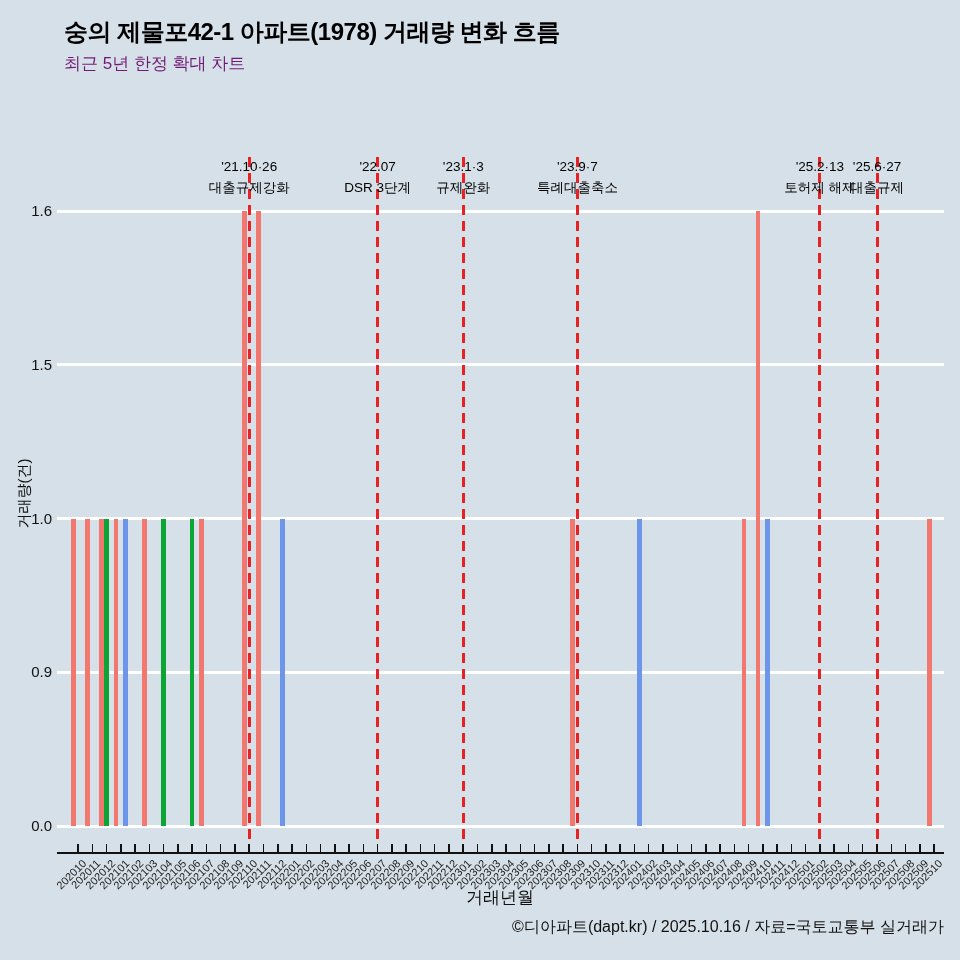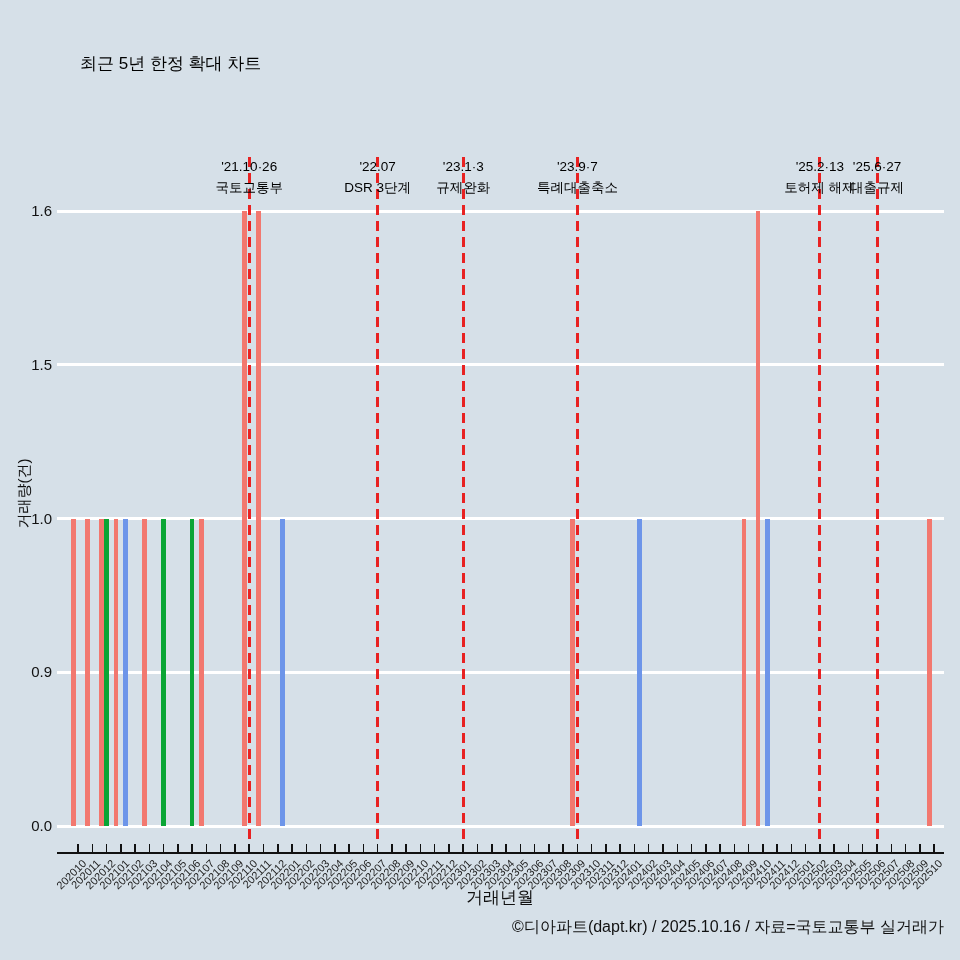--- a/index.html
+++ b/index.html
@@ -1,39 +1,40 @@
 <!DOCTYPE html>
 <html><head>
 <meta charset="utf-8">
 <style>
   html,body{margin:0;padding:0;}
   body{width:960px;height:960px;background:#d6e0e8;font-family:"Liberation Sans",sans-serif;overflow:hidden;}
   #stage{position:relative;width:960px;height:960px;background:#d6e0e8;overflow:hidden;}
   .title{position:absolute;left:64px;top:16px;font-size:24px;font-weight:700;color:#000;letter-spacing:-0.5px;white-space:nowrap;}
-  .subtitle{position:absolute;left:64px;top:52px;font-size:17px;font-weight:400;color:#000000;white-space:nowrap;margin-left:16px;}
+  .subtitle{position:absolute;left:64px;top:52px;font-size:17px;font-weight:400;color:#701a75;white-space:nowrap;}
   .legend{position:absolute;left:378px;top:90px;height:28px;display:flex;align-items:center;}
   .legend-label{font-size:15px;color:#111;margin-right:8px;white-space:nowrap;}
   .swatch{width:25px;height:27px;margin-right:11px;}
   .legend-num{font-size:15px;color:#111;margin-right:14px;}
   .gridline{position:absolute;height:3px;background:#ffffff;}
   .ytick-label{position:absolute;width:40px;text-align:right;font-size:15px;color:#111;}
   .bar{position:absolute;}
   .xaxis-line{position:absolute;background:#111;}
   .xtick{position:absolute;background:#111;}
   .xtick-label{position:absolute;width:60px;text-align:right;font-size:11px;color:#222;transform-origin:100% 0;transform:rotate(-45deg);white-space:nowrap;}
   .event-line{position:absolute;width:3px;background:repeating-linear-gradient(180deg,#e82222 0px,#e82222 10px,rgba(0,0,0,0) 10px,rgba(0,0,0,0) 16px);}
   .event-date,.event-label{position:absolute;transform:translateX(-50%);font-size:13.5px;color:#000;white-space:nowrap;}
   .yaxis-title{position:absolute;left:-36px;top:484px;width:120px;text-align:center;font-size:15px;color:#111;transform:rotate(-90deg);white-space:nowrap;}
   .xaxis-title{position:absolute;left:440px;top:886px;width:120px;text-align:center;font-size:17px;color:#111;white-space:nowrap;}
   .footer{position:absolute;right:16px;top:917px;font-size:16px;color:#111;white-space:nowrap;}
 </style>
 </head>
 <body>
 
 <div id="stage">
+  <div class="title">숭의 제물포42-1 아파트(1978) 거래량 변화 흐름</div>
   <div class="subtitle">최근 5년 한정 확대 차트</div>
 
 
   <div id="plot">
       <div class="gridline" style="left: 57px; top: 824.5px; width: 887px;"></div>
       <div class="ytick-label" style="left: 12px; top: 817px;">0.0</div>
       <div class="gridline" style="left: 57px; top: 670.75px; width: 887px;"></div>
       <div class="ytick-label" style="left: 12px; top: 663.25px;">0.9</div>
       <div class="gridline" style="left: 57px; top: 517px; width: 887px;"></div>
       <div class="ytick-label" style="left: 12px; top: 509.5px;">1.0</div>
@@ -178,21 +179,21 @@
       <div class="xtick" style="left: 890.526px; top: 844px; width: 1.5px; height: 8px;"></div>
       <div class="xtick-label" style="left: 833.276px; top: 857px;">202507</div>
       <div class="xtick" style="left: 904.794px; top: 844px; width: 1.5px; height: 8px;"></div>
       <div class="xtick-label" style="left: 847.544px; top: 857px;">202508</div>
       <div class="xtick" style="left: 919.062px; top: 844px; width: 1.5px; height: 8px;"></div>
       <div class="xtick-label" style="left: 861.812px; top: 857px;">202509</div>
       <div class="xtick" style="left: 933.33px; top: 844px; width: 1.5px; height: 8px;"></div>
       <div class="xtick-label" style="left: 876.08px; top: 857px;">202510</div>
       <div class="event-line" style="left: 247.716px; top: 157px; height: 688px;"></div>
       <div class="event-date" style="left: 249.216px; top: 159px;">'21.10·26</div>
-      <div class="event-label" style="left: 249.216px; top: 179px;">국토교통부</div>
+      <div class="event-label" style="left: 249.216px; top: 179px;">대출규제강화</div>
       <div class="event-line" style="left: 376.128px; top: 157px; height: 688px;"></div>
       <div class="event-date" style="left: 377.628px; top: 159px;">'22.07</div>
       <div class="event-label" style="left: 377.628px; top: 179px;">DSR 3단계</div>
       <div class="event-line" style="left: 461.736px; top: 157px; height: 688px;"></div>
       <div class="event-date" style="left: 463.236px; top: 159px;">'23.1·3</div>
       <div class="event-label" style="left: 463.236px; top: 179px;">규제완화</div>
       <div class="event-line" style="left: 575.88px; top: 157px; height: 688px;"></div>
       <div class="event-date" style="left: 577.38px; top: 159px;">'23.9·7</div>
       <div class="event-label" style="left: 577.38px; top: 179px;">특례대출축소</div>
       <div class="event-line" style="left: 818.436px; top: 157px; height: 688px;"></div>

